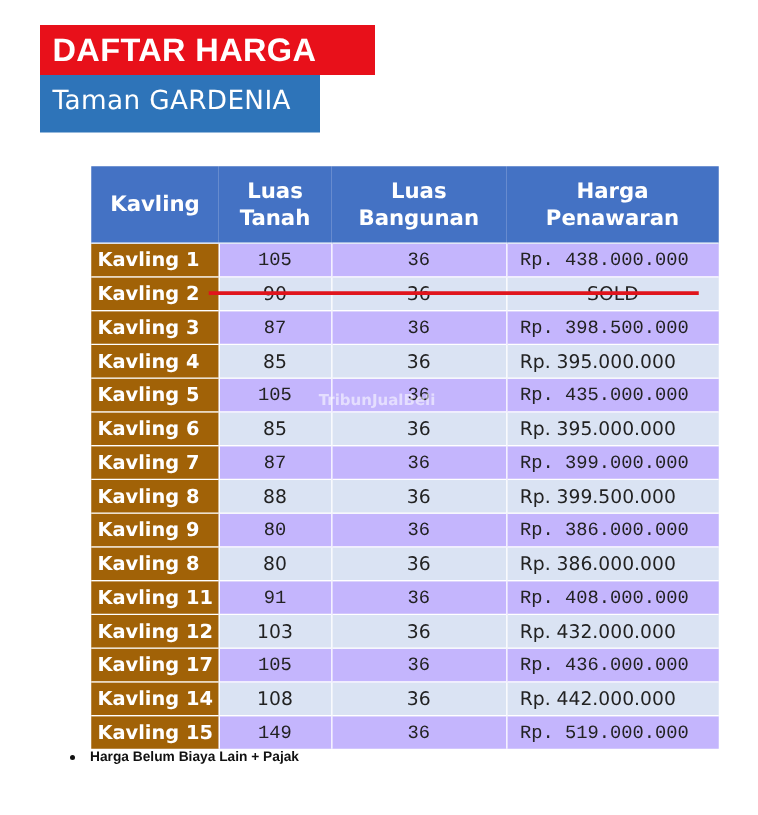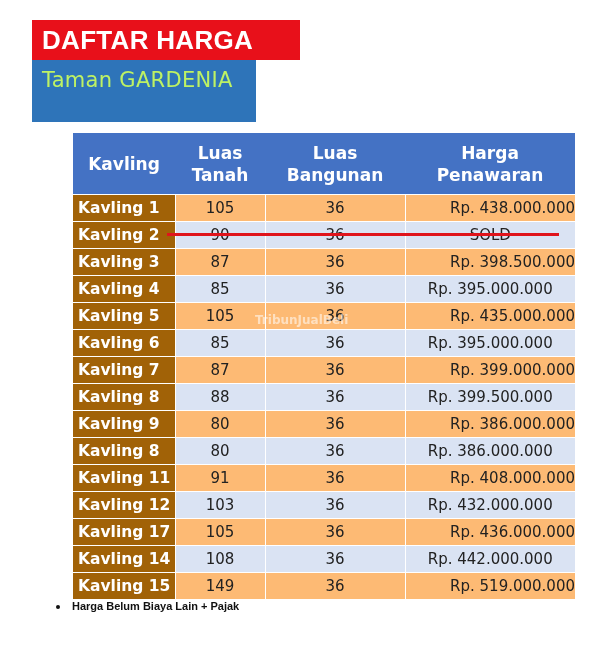--- a/index.html
+++ b/index.html
@@ -1,28 +1,28 @@
 <!DOCTYPE html>
 <html><head>
 <meta charset="utf-8">
 <style>
   html, body { margin:0; padding:0; }
   body { width:606px; height:652px; background:#ffffff; position:relative; overflow:hidden; font-family:"DejaVu Sans", sans-serif; }
   .title-red { position:absolute; left:32px; top:20px; width:268px; height:40px; background:#e8101a; color:#fff; font-family:"Liberation Sans", sans-serif; font-weight:bold; font-size:26px; line-height:40px; padding-left:10px; box-sizing:border-box; letter-spacing:0.3px; }
-  .title-blue { position:absolute; left:32px; top:60px; width:224px; height:62px; background:#2e74b9; color:#bef264; box-sizing:border-box; padding-left:10px; }
+  .title-blue { position:absolute; left:32px; top:60px; width:224px; height:46px; background:#2e74b9; color:#ffffff; box-sizing:border-box; padding-left:10px; }
   .title-blue .name { font-size:21px; line-height:22px; margin-top:9px; letter-spacing:0.3px; }
   .title-blue .loc { font-size:12px; font-weight:bold; letter-spacing:1.6px; margin-top:7px; }
   table { position:absolute; left:73px; top:133px; border-collapse:collapse; table-layout:fixed; width:502px; }
   col.c1 { width:102px; } col.c2 { width:90px; } col.c3 { width:140px; } col.c4 { width:170px; }
   th { background:#4472c4; color:#fff; font-size:17px; font-weight:bold; height:61px; line-height:22px; padding:0; text-align:center; }
   td { height:26px; padding:0; font-size:15px; color:#222; text-align:center; border-left:1px solid #ffffff; border-top:1px solid #ffffff; }
   td.k { background:#a16207; color:#fff; font-weight:bold; text-align:left; padding-left:5px; font-size:15.5px; border-left:none; }
-  tr.odd td.v { background:#fdba74; }
+  tr.odd td.v { background:#c4b5fd;font-family:Liberation Mono, monospace; }
   tr.even td.v { background:#dae3f3;text-align:center; }
-  td.price { text-align:right; }
+  td.price { text-align:right; padding-right:24px; }
   .strike { position:absolute; left:167px; top:233px; width:392px; height:3px; background:#e0141c; }
   .note { position:absolute; left:56px; top:600px; font-family:"Liberation Sans", sans-serif; font-weight:bold; font-size:11px; color:#111; }
   .note .bullet { display:inline-block; width:4px; height:4px; background:#111; border-radius:50%; margin-right:12px; vertical-align:middle; }
   .wm { position:absolute; left:255px; top:313px; color:rgba(255,255,255,0.55); font-size:12px; font-weight:bold; }
 </style>
 </head>
 <body>
 
 <div class="title-red">DAFTAR HARGA</div>
 <div class="title-blue">

